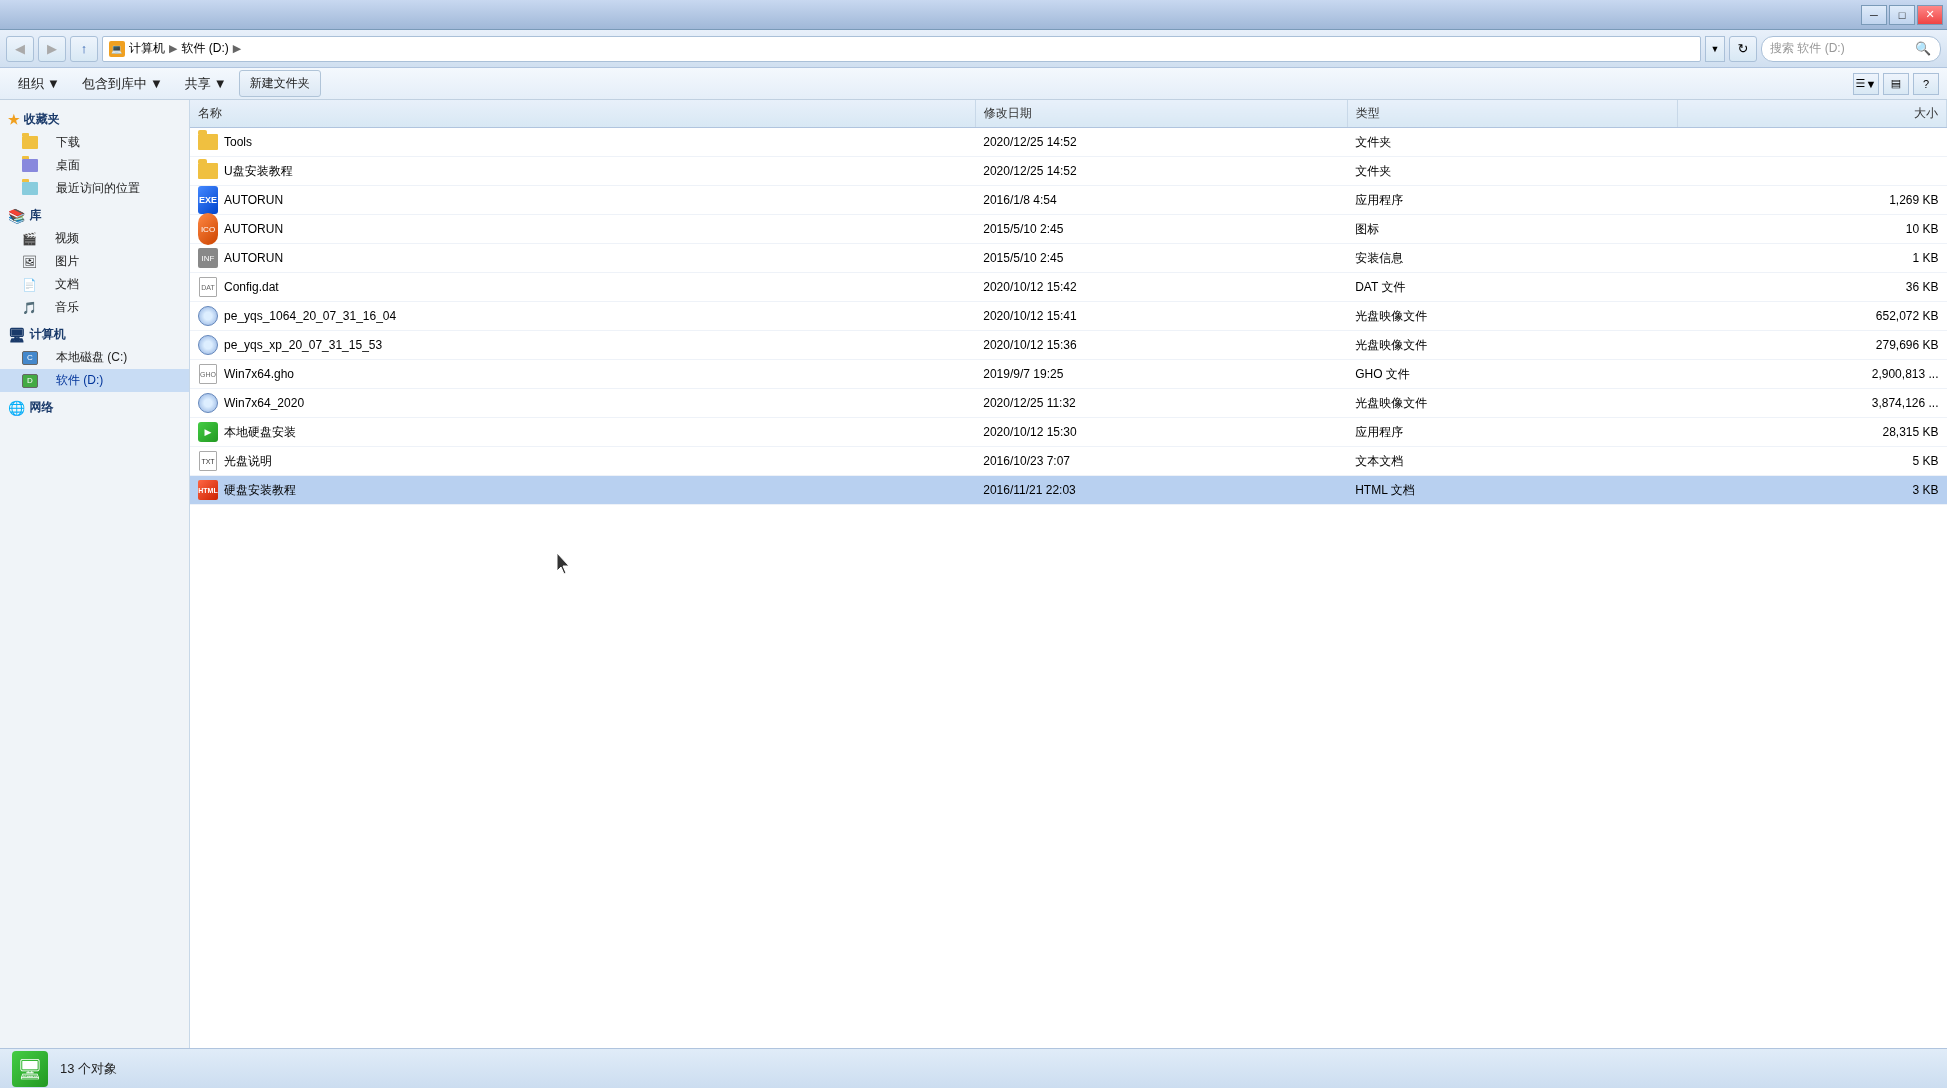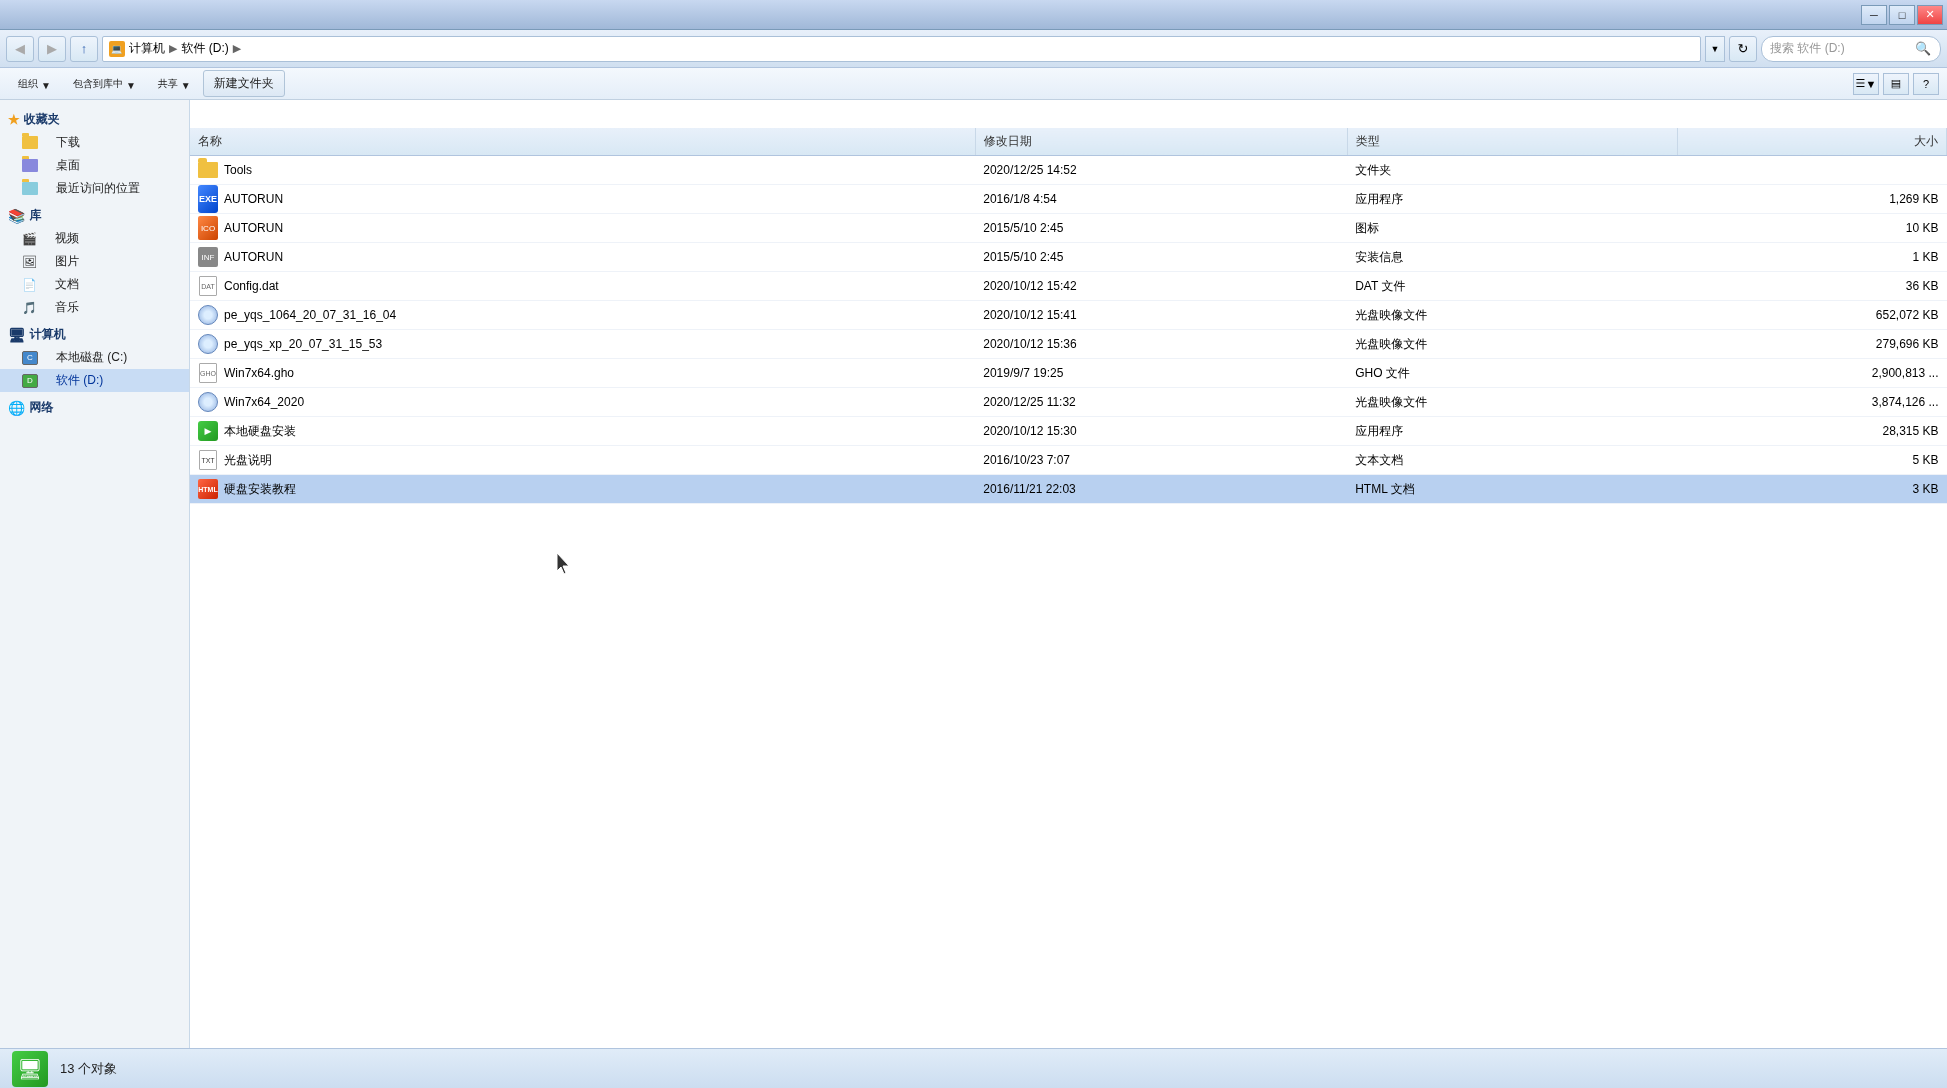--- a/index.html
+++ b/index.html
@@ -130,24 +130,24 @@
       border-bottom: 1px solid #c0d0e0;
       display: flex;
       align-items: center;
       padding: 0 8px;
       gap: 2px;
     }
     .menu-item {
       padding: 4px 10px;
       cursor: pointer;
       border-radius: 3px;
-      font-size: 10px;
+      font-size: 13px;
       color: #222;
       display: flex;
-      align-items: flex-end;
+      align-items: center;
       gap: 3px;
     }
     .new-folder-btn {
       padding: 4px 10px;
       cursor: pointer;
       border-radius: 3px;
       font-size: 12px;
       color: #222;
       background: linear-gradient(to bottom, #f0f6fc, #dce8f4);
       border: 1px solid #b0c4d8;
@@ -247,21 +247,20 @@
     .drive-d { background: #44aa44; }
     .network-icon { font-size: 14px; }
     .lib-icon { font-size: 14px; }
     .pc-icon { font-size: 14px; }
 
     
     .file-list {
       flex: 1;
       overflow-y: auto;
       background: #fff;
-      margin-top: 28px;
     }
     .file-table {
       width: 100%;
       border-collapse: collapse;
     }
     .file-table th {
       background: linear-gradient(to bottom, #e8f0fa, #d8e8f4);
       border-bottom: 1px solid #b0c4de;
       border-right: 1px solid #c8d8e8;
       padding: 5px 8px;
@@ -326,23 +325,23 @@
       display: flex;
       align-items: center;
       justify-content: center;
       font-size: 9px;
       color: #fff;
       font-weight: bold;
     }
     
     .icon-ico {
       width: 20px;
-      height: 24px;
+      height: 32px;
       background: linear-gradient(135deg, #ff8844, #cc4400);
-      border-radius: 2px;
+      border-radius: 10px;
       display: flex;
       align-items: center;
       justify-content: center;
       font-size: 8px;
       color: #fff;
     }
     
     .icon-inf {
       width: 20px;
       height: 20px;
@@ -613,20 +612,33 @@
               </div>
             </td>
             <td>2020/12/25 14:52</td>
             <td>文件夹</td>
             <td style="text-align: right;"></td>
           </tr>
           <tr>
             <td>
               <div class="file-name-cell">
                 <div class="file-icon">
+                  <div class="icon-folder"></div>
+                </div>
+                <span>U盘安装教程</span>
+              </div>
+            </td>
+            <td>2020/12/25 14:52</td>
+            <td>文件夹</td>
+            <td style="text-align: right;"></td>
+          </tr>
+          <tr>
+            <td>
+              <div class="file-name-cell">
+                <div class="file-icon">
                   <div class="icon-exe">EXE</div>
                 </div>
                 <span>AUTORUN</span>
               </div>
             </td>
             <td>2016/1/8 4:54</td>
             <td>应用程序</td>
             <td style="text-align: right;">1,269 KB</td>
           </tr>
           <tr>

